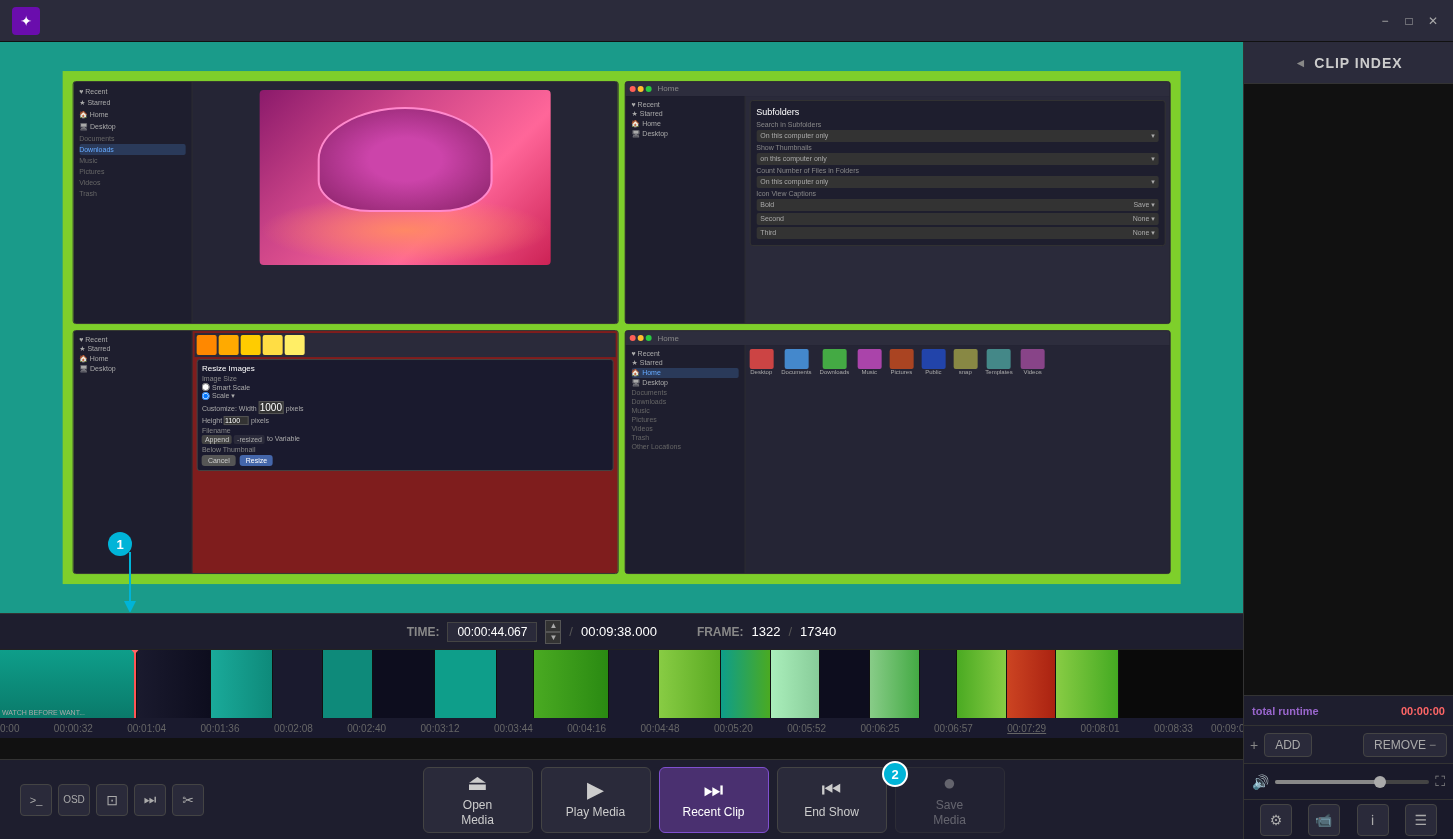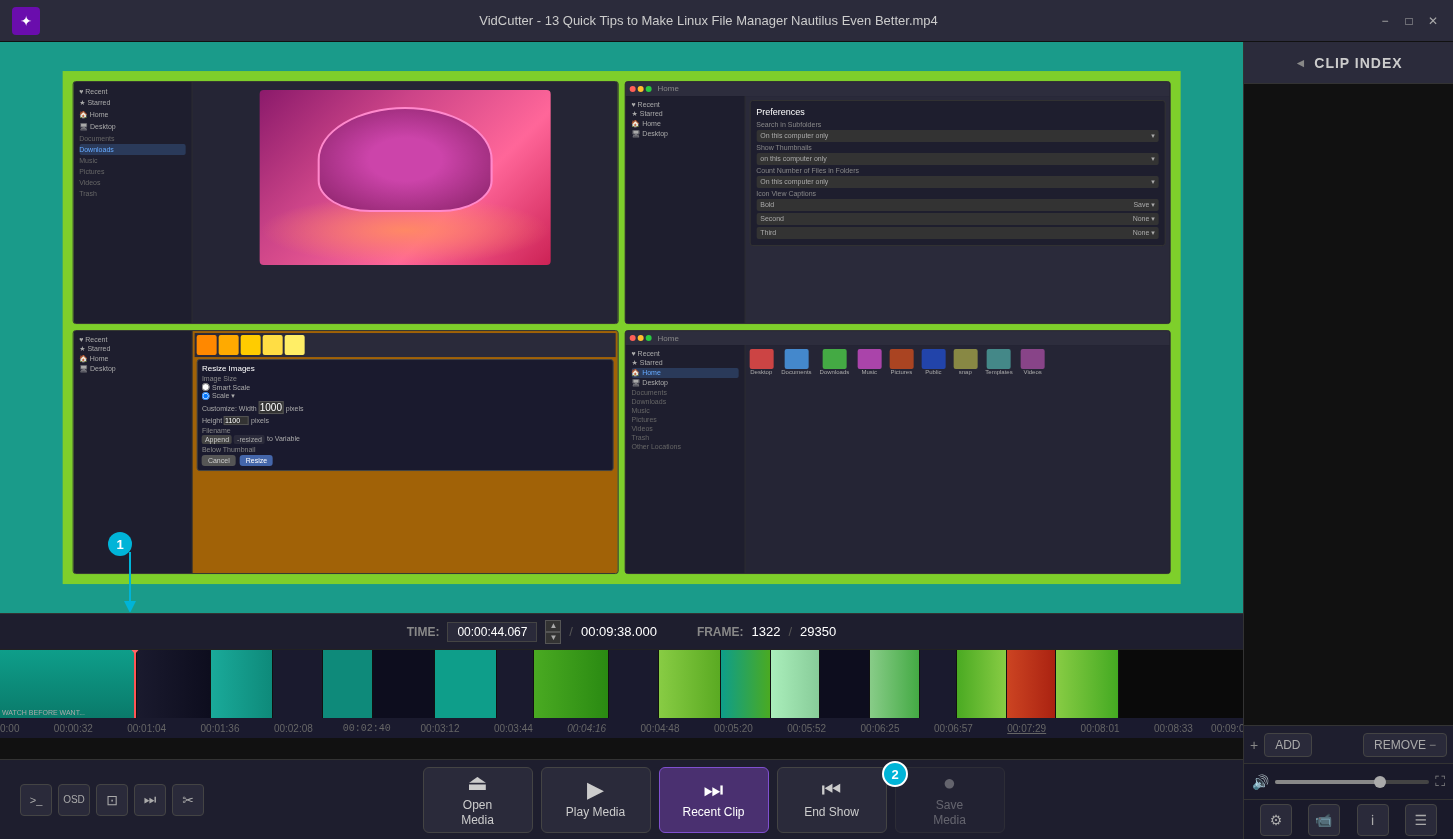--- a/index.html
+++ b/index.html
@@ -465,21 +465,20 @@
   </style>
 </head>
 <body>
 
 <div id="titlebar">
   <div id="titlebar-logo">
     <div class="logo-icon">
       <span style="color:#fff;font-size:14px;">✦</span>
     </div>
   </div>
-  <div id="titlebar-title">VidCutter - 13 Quick Tips to Make Linux File Manager Nautilus Even Better.mp4</div>
   <div id="titlebar-controls">
     <button class="title-btn">−</button>
     <button class="title-btn">□</button>
     <button class="title-btn">✕</button>
   </div>
 </div>
 
 <div id="main-area">
 
   <div id="video-panel">
@@ -527,21 +526,21 @@
                 <div style="padding:4px 6px;">
                   <div style="font-size:7px;color:#aaa;padding:1px 0;">♥ Recent</div>
                   <div style="font-size:7px;color:#aaa;padding:1px 0;">★ Starred</div>
                   <div style="font-size:7px;color:#aaa;padding:1px 0;">🏠 Home</div>
                   <div style="font-size:7px;color:#aaa;padding:1px 0;">🖥 Desktop</div>
                 </div>
               </div>
               <div class="screenshot-main" style="background:#2a2a3a;padding:4px;">
 
                 <div style="background:#1e1e2e;border-radius:3px;padding:6px;font-size:7px;color:#aaa;border:1px solid #333;">
-                  <div style="font-size:9px;color:#fff;margin-bottom:4px;">Preferences</div>
+                  <div style="font-size:9px;color:#fff;margin-bottom:4px;">Subfolders</div>
                   <div style="color:#888;margin-bottom:2px;">Search in Subfolders</div>
                   <div style="display:flex;justify-content:space-between;align-items:center;background:#333;padding:2px 4px;border-radius:2px;margin-bottom:2px;">
                     <span>On this computer only</span>
                       <span>▾</span>
                   </div>
                   <div style="color:#888;margin-bottom:2px;">Show Thumbnails</div>
                   <div style="display:flex;justify-content:space-between;align-items:center;background:#333;padding:2px 4px;border-radius:2px;margin-bottom:2px;">
                     <span>on this computer only</span>
                       <span>▾</span>
                   </div>
@@ -571,21 +570,21 @@
           <div class="video-screenshot">
             <div class="screenshot-body">
               <div class="screenshot-sidebar" style="background:#1e1e2e;">
                 <div style="padding:4px 6px;">
                   <div style="font-size:7px;color:#aaa;padding:1px 0;">♥ Recent</div>
                   <div style="font-size:7px;color:#aaa;padding:1px 0;">★ Starred</div>
                   <div style="font-size:7px;color:#aaa;padding:1px 0;">🏠 Home</div>
                   <div style="font-size:7px;color:#aaa;padding:1px 0;">🖥 Desktop</div>
                 </div>
               </div>
-              <div class="screenshot-main" style="background:#a16207;padding:2px;">
+              <div class="screenshot-main" style="background:#7f1d1d;padding:2px;">
 
                 <div style="display:flex;gap:2px;padding:2px;background:#2a2a3a;margin-bottom:2px;">
                   <div style="width:20px;height:20px;background:#ff8800;border-radius:2px;"></div>
                   <div style="width:20px;height:20px;background:#ffaa00;border-radius:2px;"></div>
                   <div style="width:20px;height:20px;background:#ffcc00;border-radius:2px;"></div>
                   <div style="width:20px;height:20px;background:#ffdd44;border-radius:2px;"></div>
                   <div style="width:20px;height:20px;background:#ffee66;border-radius:2px;"></div>
                 </div>
 
                 <div style="background:#1a1a2e;border-radius:3px;padding:4px;font-size:7px;color:#aaa;border:1px solid #444;margin:2px;">
@@ -710,21 +709,21 @@
           <button style="background:#333;border:1px solid #555;color:#aaa;font-size:8px;line-height:1;padding:1px 3px;cursor:pointer;">▲</button>
           <button style="background:#333;border:1px solid #555;color:#aaa;font-size:8px;line-height:1;padding:1px 3px;cursor:pointer;">▼</button>
         </span>
         <span class="status-sep">/</span>
         <span class="status-value">00:09:38.000</span>
       </div>
       <div class="status-item">
         <span class="status-label">FRAME:</span>
         <span class="status-value">1322</span>
         <span class="status-sep">/</span>
-        <span class="status-value">29350</span>
+        <span class="status-value">17340</span>
       </div>
     </div>
 
     <div id="timeline-section">
       <div id="timeline-strip">
 
         <div id="timeline-playhead" style="left:10.8%;">
           <div class="playhead-triangle"></div>
         </div>
 
@@ -768,24 +767,24 @@
         <div style="width:5%;height:100%;background:linear-gradient(90deg,#88cc44,#44aa22);border-right:1px solid #111;"></div>
         <div style="flex:1;background:#0a0a0a;"></div>
       </div>
 
       <div id="timeline-ruler" style="position:relative;height:20px;background:#1a1a2e;">
         <div class="ruler-mark" style="left:0%;">00:00:00</div>
         <div class="ruler-mark" style="left:5.9%;">00:00:32</div>
         <div class="ruler-mark" style="left:11.8%;">00:01:04</div>
         <div class="ruler-mark" style="left:17.7%;">00:01:36</div>
         <div class="ruler-mark" style="left:23.6%;">00:02:08</div>
-        <div class="ruler-mark" style="left:29.5%;font-family:Liberation Mono, monospace;">00:02:40</div>
+        <div class="ruler-mark" style="left:29.5%;">00:02:40</div>
         <div class="ruler-mark" style="left:35.4%;">00:03:12</div>
         <div class="ruler-mark" style="left:41.3%;">00:03:44</div>
-        <div class="ruler-mark" style="left:47.2%;font-style:italic;">00:04:16</div>
+        <div class="ruler-mark" style="left:47.2%;">00:04:16</div>
         <div class="ruler-mark" style="left:53.1%;">00:04:48</div>
         <div class="ruler-mark" style="left:59%;">00:05:20</div>
         <div class="ruler-mark" style="left:64.9%;">00:05:52</div>
         <div class="ruler-mark" style="left:70.8%;">00:06:25</div>
         <div class="ruler-mark" style="left:76.7%;">00:06:57</div>
         <div class="ruler-mark" style="left:82.6%;text-decoration:underline;">00:07:29</div>
         <div class="ruler-mark" style="left:88.5%;">00:08:01</div>
         <div class="ruler-mark" style="left:94.4%;">00:08:33</div>
         <div class="ruler-mark" style="left:99%;">00:09:05</div>
       </div>
@@ -835,20 +834,24 @@
   <div id="clip-panel">
     <div id="clip-panel-header">
       <span class="clip-panel-arrow">◄</span>
       <span class="clip-panel-title">CLIP INDEX</span>
     </div>
 
     <div id="clip-list">
       
     </div>
 
+    <div id="clip-footer">
+      <span class="runtime-label">total runtime</span>
+      <span class="runtime-value">00:00:00</span>
+    </div>
 
     <div id="clip-panel-add-remove">
       <span style="color:#888;font-size:14px;margin-right:2px;">+</span>
       <div class="add-btn">ADD</div>
       <div class="remove-btn">
         <span>REMOVE</span>
         <span style="color:#888;">−</span>
       </div>
     </div>
 

